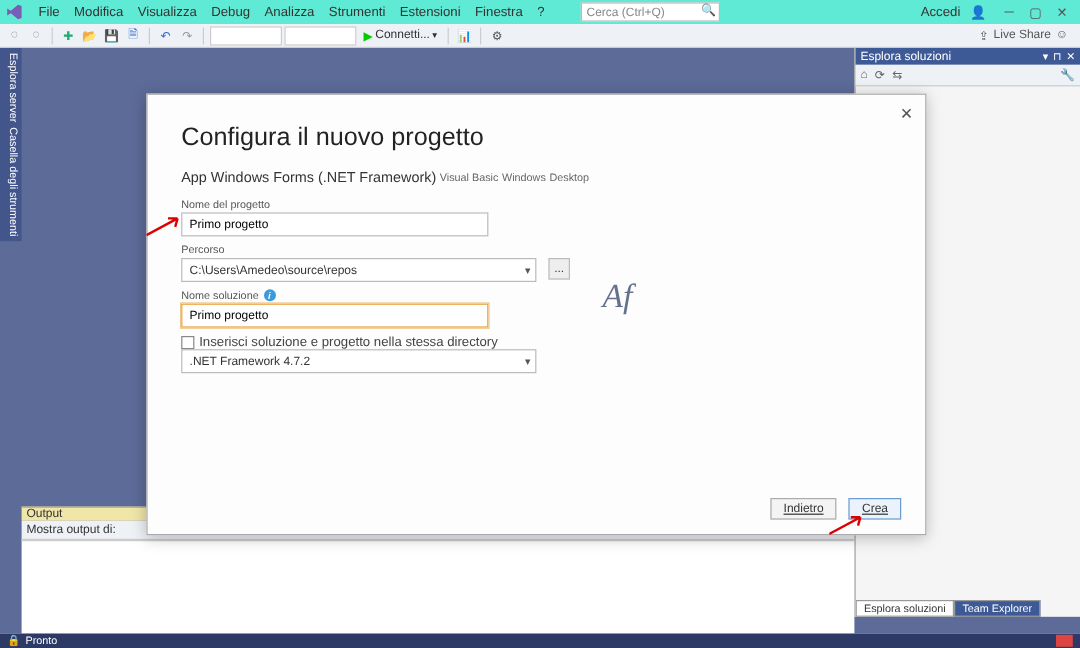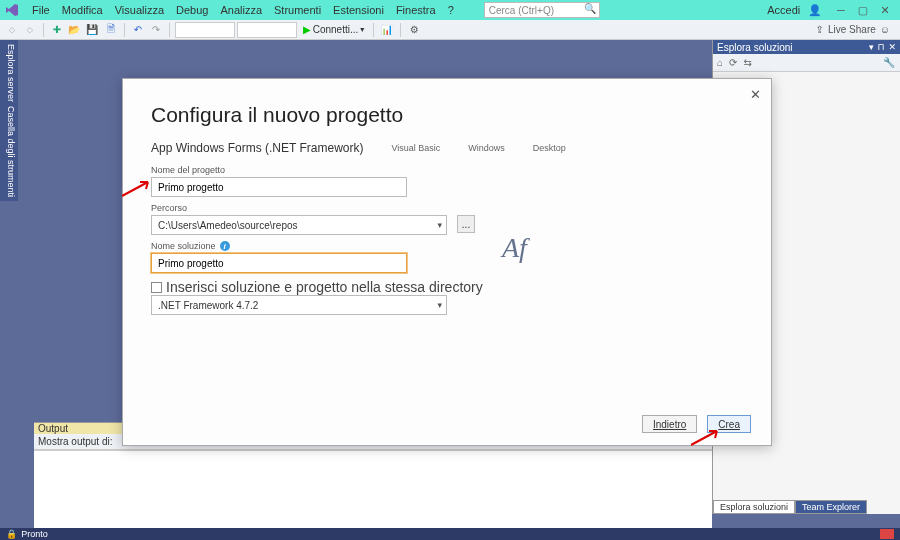--- a/index.html
+++ b/index.html
@@ -27,44 +27,44 @@
 .side-tab2 { top: 62px; }
 
 .sol-panel { position: absolute; right: 0; top: 0; width: 188px; bottom: 14px; background: #f5f5f5; border-left: 1px solid #999; }
 .sol-header { height: 14px; background: #3e5a96; color: #fff; font-size: 10px; padding: 0 4px; display: flex; align-items: center; }
 .sol-header-icons { margin-left: auto; display: flex; gap: 4px; font-size: 9px; }
 .sol-toolbar { height: 18px; background: #eef1f6; border-bottom: 1px solid #ccc; display: flex; align-items: center; padding: 0 4px; gap: 6px; font-size: 10px; color: #666; }
 .sol-tabs { position: absolute; bottom: 0; left: 0; right: 0; height: 14px; display: flex; font-size: 9px; }
 .sol-tab { padding: 1px 6px; border: 1px solid #999; background: #d6dbe9; cursor: pointer; }
 .sol-tab.active { background: #fff; }
 
-.output-panel { position: absolute; left: 34px; right: 188px; bottom: 0; height: 106px; }
+.output-panel { position: absolute; left: 18px; right: 188px; bottom: 0; height: 106px; }
 .output-header { height: 12px; background: #f0e6a8; border-top: 1px solid #999; font-size: 10px; padding: 0 4px; }
 .output-tb { height: 16px; background: #eef1f6; border-bottom: 1px solid #ccc; font-size: 10px; padding: 0 4px; display: flex; align-items: center; }
 .output-body { background: #fff; height: 78px; border-top: 1px solid #ccc; }
 
 .statusbar { position: absolute; bottom: 0; left: 0; right: 0; height: 12px; background: #2d3a66; color: #fff; font-size: 9px; padding: 0 6px; display: flex; align-items: center; }
 .status-right { margin-left: auto; width: 14px; height: 10px; background: #d44; }
 
 
 .dialog { position: absolute; left: 122px; top: 78px; width: 650px; height: 368px; background: #fdfdfd; border: 1px solid #aaa; box-shadow: 0 2px 12px rgba(0,0,0,0.25); padding: 24px 28px 14px 28px; }
 .dlg-close { position: absolute; top: 8px; right: 10px; font-size: 13px; color: #555; cursor: pointer; }
 .dlg-title { font-size: 21px; font-weight: 400; color: #222; margin-bottom: 14px; }
-.dlg-sub { display: flex; align-items: center; gap: 28px; margin-bottom: 10px; }
+.dlg-sub { display: flex; align-items: center; gap: 3px; margin-bottom: 10px; }
 .dlg-subtitle { font-size: 12px; color: #333; }
 .dlg-tag { font-size: 9px; color: #666; }
 .dlg-label { font-size: 9px; color: #555; margin-bottom: 2px; margin-top: 6px; display: flex; align-items: center; gap: 4px; }
 .info-i { width: 10px; height: 10px; border-radius: 50%; background: #3a9bdc; color: #fff; font-size: 8px; display: inline-flex; align-items: center; justify-content: center; font-style: italic; font-weight: bold; }
 .dlg-input { width: 256px; height: 20px; border: 1px solid #bbb; font-size: 10px; padding: 0 6px; background: #fff; }
 .dlg-input.focus { border: 1px solid #e8a03d; outline: 1px solid #f0c684; }
 .dlg-select { width: 296px; height: 20px; border: 1px solid #bbb; font-size: 10px; padding: 0 6px; background: #fff; display: flex; align-items: center; position: relative; }
 .dlg-select::after { content: "▾"; position: absolute; right: 4px; font-size: 9px; color: #555; }
 .browse-row { display: flex; align-items: flex-start; gap: 10px; }
 .browse-btn { width: 18px; height: 18px; border: 1px solid #bbb; background: #eee; font-size: 10px; display: flex; align-items: center; justify-content: center; cursor: pointer; }
-.checkbox-row { display: flex; align-items: center; gap: 4px; margin-top: 6px; font-size: 14px; color: #444; }
+.checkbox-row { display: flex; align-items: center; gap: 4px; margin-top: 6px; font-size: 11px; color: #444; }
 .checkbox { width: 11px; height: 11px; border: 1px solid #888; background: #fff; }
 .dlg-buttons { position: absolute; bottom: 12px; right: 20px; display: flex; gap: 10px; text-decoration: underline; }
 .dlg-btn { min-width: 42px; height: 18px; border: 1px solid #aaa; background: #f4f4f4; font-size: 10px; padding: 0 10px; display: flex; align-items: center; justify-content: center; cursor: pointer; }
 .dlg-btn.primary { border: 1px solid #6b9bd1; background: #eaf2fb; }
 
 .arrow-red { position: absolute; pointer-events: none; }
 .arrow1 { left: 122px; top: 180px; }
 .arrow2 { left: 691px; top: 429px; }
 
 .watermark { position: absolute; left: 502px; top: 232px; font-size: 28px; font-style: italic; font-family: "Brush Script MT", cursive; color: #4a5a7a; opacity: 0.85; pointer-events: none; }

